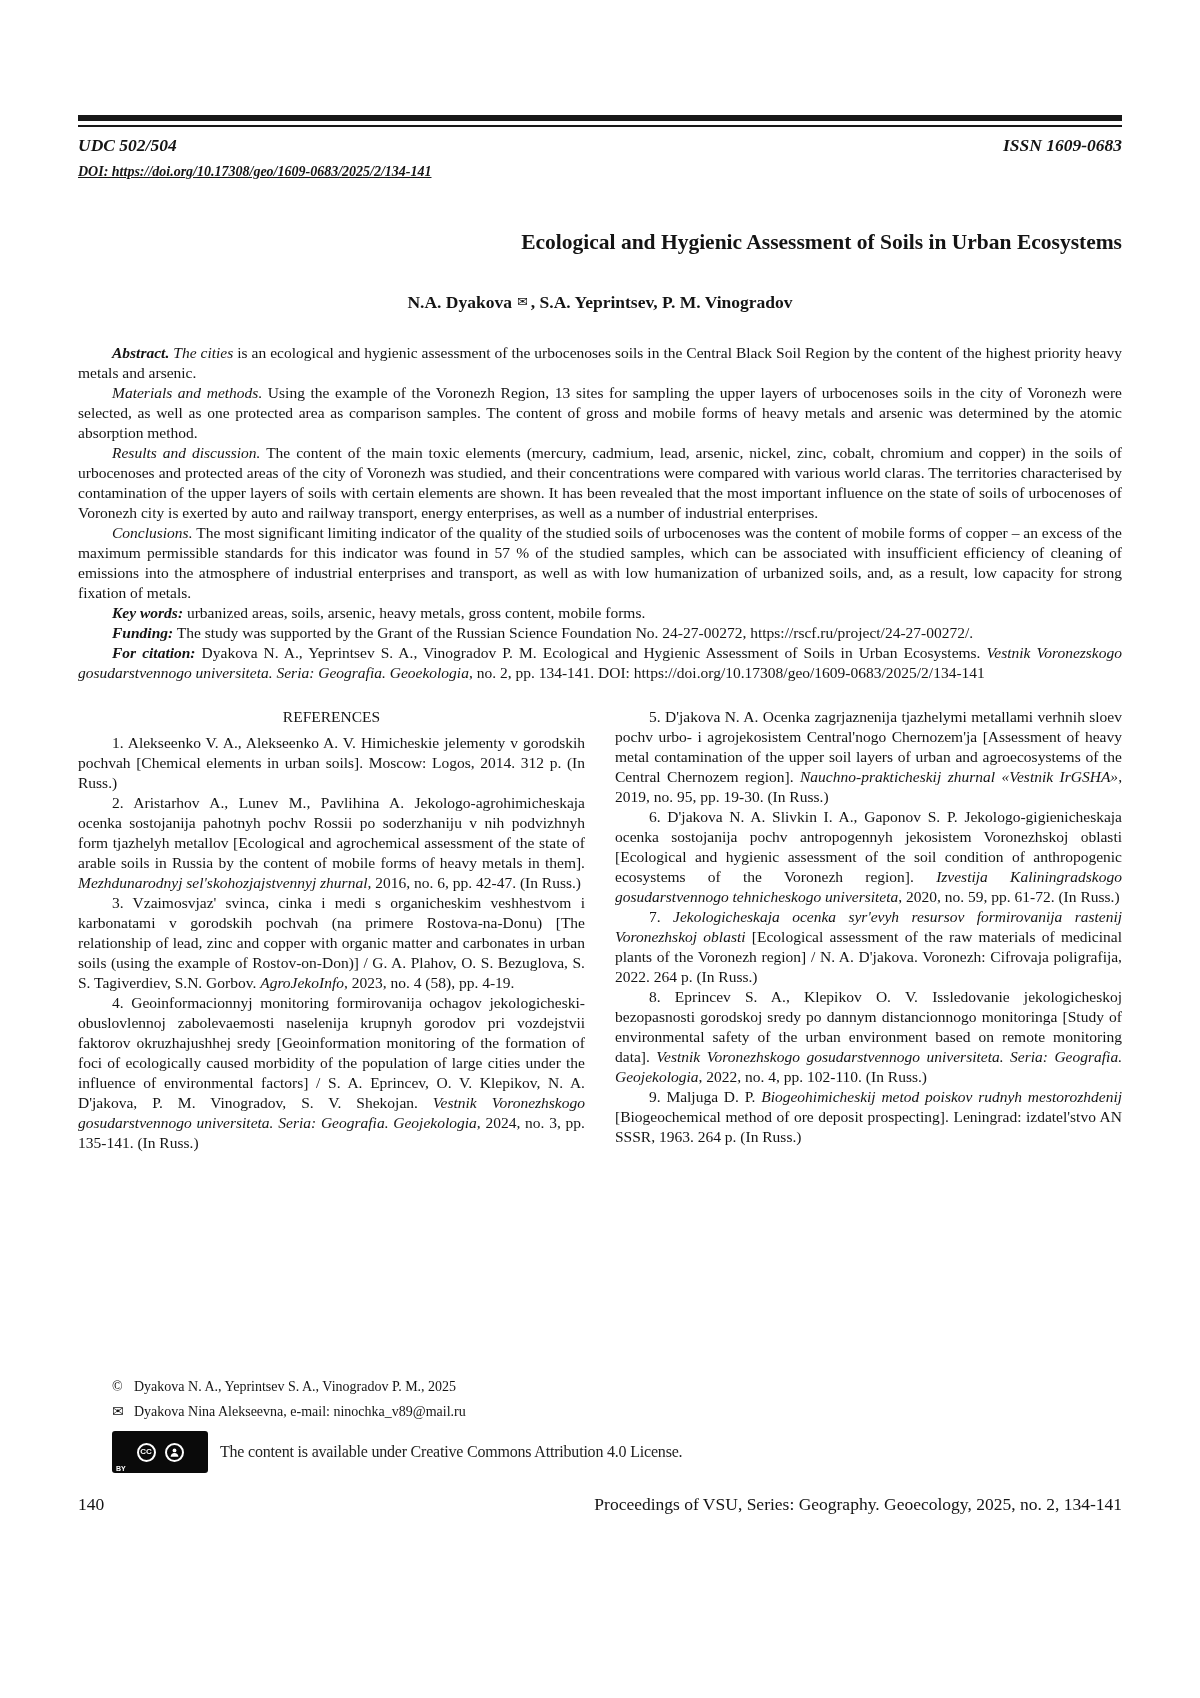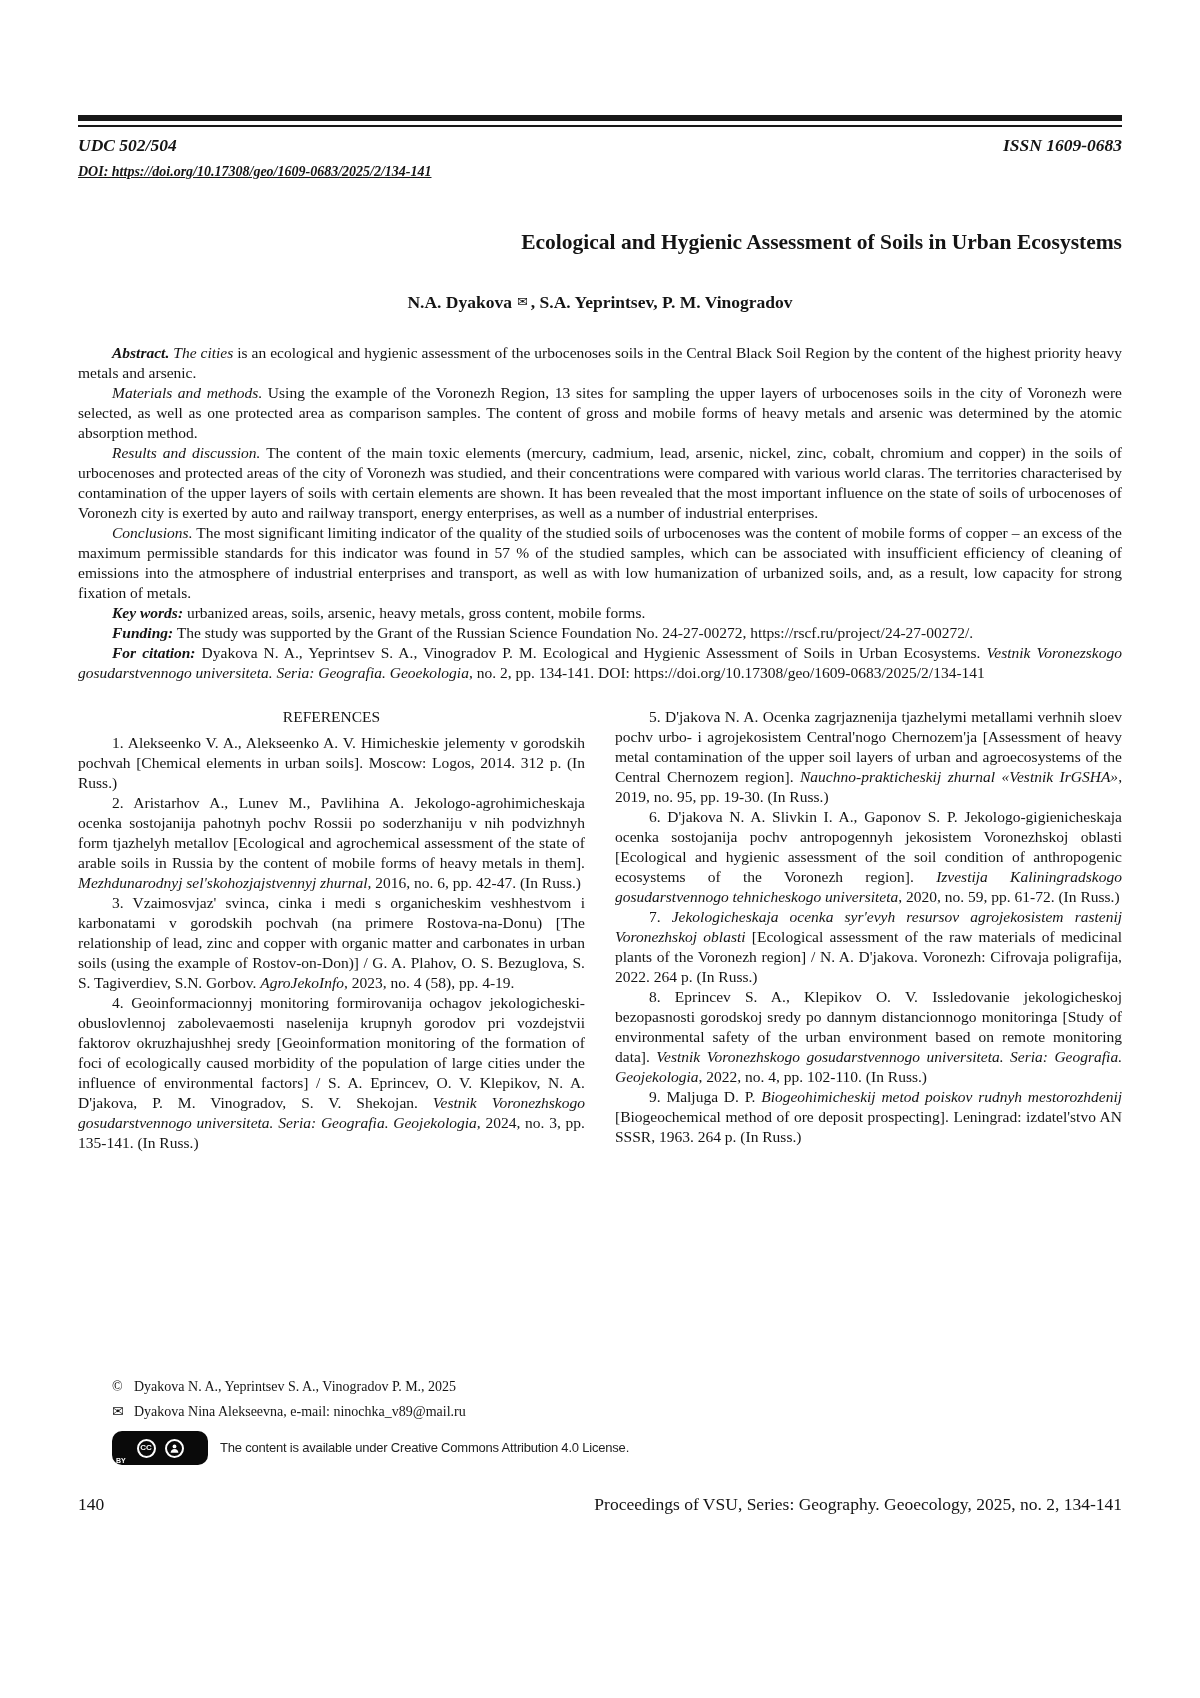--- a/index.html
+++ b/index.html
@@ -24,27 +24,27 @@
   .i{font-style:italic;}
   .refs{display:flex;gap:30px;margin-top:24px;font-size:15.5px;line-height:20px;}
   .col{flex:1;min-width:0;}
   .refs-header{text-align:center;margin-bottom:6px;}
   .ref{margin:0;text-indent:34px;text-align:justify;}
   .footnotes{position:absolute;left:112px;top:1375px;font-size:14px;line-height:24px;}
   .fn-line{display:flex;align-items:baseline;}
   .fn-icon{display:inline-block;width:22px;}
   .license-row{display:flex;align-items:center;gap:12px;margin-top:7px;}
   .cc-badge{position:relative;display:inline-flex;align-items:center;justify-content:center;
-            gap:9px;width:96px;height:34px;background:#0a0a0a;border-radius:10px;flex:none;}
+            gap:9px;width:96px;height:42px;background:#0a0a0a;border-radius:3px;flex:none;}
   .cc-circ{display:inline-flex;align-items:center;justify-content:center;width:19px;height:19px;
            border:2px solid #ffffff;border-radius:50%;box-sizing:border-box;}
   .cc-txt{color:#ffffff;font-family:"Liberation Sans",sans-serif;font-weight:bold;font-size:8px;line-height:1;}
   .cc-by{position:absolute;left:4px;bottom:1px;color:#ffffff;
          font-family:"Liberation Sans",sans-serif;font-weight:bold;font-size:7px;line-height:1;}
-  .license-text{font-family:Liberation Sans, sans-serif;font-size:13px;letter-spacing:-0.2px;color:#222;}
+  .license-text{font-family:Liberation Serif, serif;font-size:16px;letter-spacing:-0.2px;color:#222;}
   .page-footer{position:absolute;left:78px;right:78px;top:1494px;display:flex;
                justify-content:space-between;font-size:17.5px;}
 </style>
 </head>
 <body>
 
 <div class="page">
 
   <div class="rule-block"></div>
 
@@ -77,21 +77,21 @@
       <div>
           <p class="ref"><span>1. Alekseenko V. A., Alekseenko A. V. Himicheskie jelementy v gorodskih pochvah [Chemical elements in urban soils]. Moscow: Logos, 2014. 312 p. (In Russ.)</span></p>
           <p class="ref"><span>2. Aristarhov A., Lunev M., Pavlihina A. Jekologo-agrohimicheskaja ocenka sostojanija pahotnyh pochv Rossii po soderzhaniju v nih podvizhnyh form tjazhelyh metallov [Ecological and agrochemical assessment of the state of arable soils in Russia by the content of mobile forms of heavy metals in them]. </span><span class="i">Mezhdunarodnyj sel'skohozjajstvennyj zhurnal</span><span>, 2016, no. 6, pp. 42-47. (In Russ.)</span></p>
           <p class="ref"><span>3. Vzaimosvjaz' svinca, cinka i medi s organicheskim veshhestvom i karbonatami v gorodskih pochvah (na primere Rostova-na-Donu) [The relationship of lead, zinc and copper with organic matter and carbonates in urban soils (using the example of Rostov-on-Don)] / G. A. Plahov, O. S. Bezuglova, S. S. Tagiverdiev, S.N. Gorbov. </span><span class="i">AgroJekoInfo</span><span>, 2023, no. 4 (58), pp. 4-19.</span></p>
           <p class="ref"><span>4. Geoinformacionnyj monitoring formirovanija ochagov jekologicheski-obuslovlennoj zabolevaemosti naselenija krupnyh gorodov pri vozdejstvii faktorov okruzhajushhej sredy [Geoinformation monitoring of the formation of foci of ecologically caused morbidity of the population of large cities under the influence of environmental factors] / S. A. Eprincev, O. V. Klepikov, N. A. D'jakova, P. M. Vinogradov, S. V. Shekojan. </span><span class="i">Vestnik Voronezhskogo gosudarstvennogo universiteta. Seria: Geografia. Geojekologia</span><span>, 2024, no. 3, pp. 135-141. (In Russ.)</span></p>
         </div>
     </div>
     <div class="col">
         <p class="ref"><span>5. D'jakova N. A. Ocenka zagrjaznenija tjazhelymi metallami verhnih sloev pochv urbo- i agrojekosistem Central'nogo Chernozem'ja [Assessment of heavy metal contamination of the upper soil layers of urban and agroecosystems of the Central Chernozem region]. </span><span class="i">Nauchno-prakticheskij zhurnal «Vestnik IrGSHA»</span><span>, 2019, no. 95, pp. 19-30. (In Russ.)</span></p>
         <p class="ref"><span>6. D'jakova N. A. Slivkin I. A., Gaponov S. P. Jekologo-gigienicheskaja ocenka sostojanija pochv antropogennyh jekosistem Voronezhskoj oblasti [Ecological and hygienic assessment of the soil condition of anthropogenic ecosystems of the Voronezh region]. </span><span class="i">Izvestija Kaliningradskogo gosudarstvennogo tehnicheskogo universiteta</span><span>, 2020, no. 59, pp. 61-72. (In Russ.)</span></p>
-        <p class="ref"><span>7. </span><span class="i">Jekologicheskaja ocenka syr'evyh resursov agrojekosistem rastenij Voronezhskoj oblasti</span><span> [Ecological assessment of the raw materials of medicinal plants of the Voronezh region] / N. A. D'jakova. Voronezh: Cifrovaja poligrafija, 2022. 264 p. (In Russ.)</span></p>
+        <p class="ref"><span>7. </span><span class="i">Jekologicheskaja ocenka syr'evyh resursov formirovanija rastenij Voronezhskoj oblasti</span><span> [Ecological assessment of the raw materials of medicinal plants of the Voronezh region] / N. A. D'jakova. Voronezh: Cifrovaja poligrafija, 2022. 264 p. (In Russ.)</span></p>
         <p class="ref"><span>8. Eprincev S. A., Klepikov O. V. Issledovanie jekologicheskoj bezopasnosti gorodskoj sredy po dannym distancionnogo monitoringa [Study of environmental safety of the urban environment based on remote monitoring data]. </span><span class="i">Vestnik Voronezhskogo gosudarstvennogo universiteta. Seria: Geografia. Geojekologia</span><span>, 2022, no. 4, pp. 102-110. (In Russ.)</span></p>
         <p class="ref"><span>9. Maljuga D. P. </span><span class="i">Biogeohimicheskij metod poiskov rudnyh mestorozhdenij</span><span> [Biogeochemical method of ore deposit prospecting]. Leningrad: izdatel'stvo AN SSSR, 1963. 264  p. (In Russ.)</span></p>
       </div>
   </div>
 
   <div class="footnotes">
     <div class="fn-line">
       <span class="fn-icon">©</span>
       <span>Dyakova N. A., Yeprintsev S. A., Vinogradov P. M., 2025</span>
     </div>

